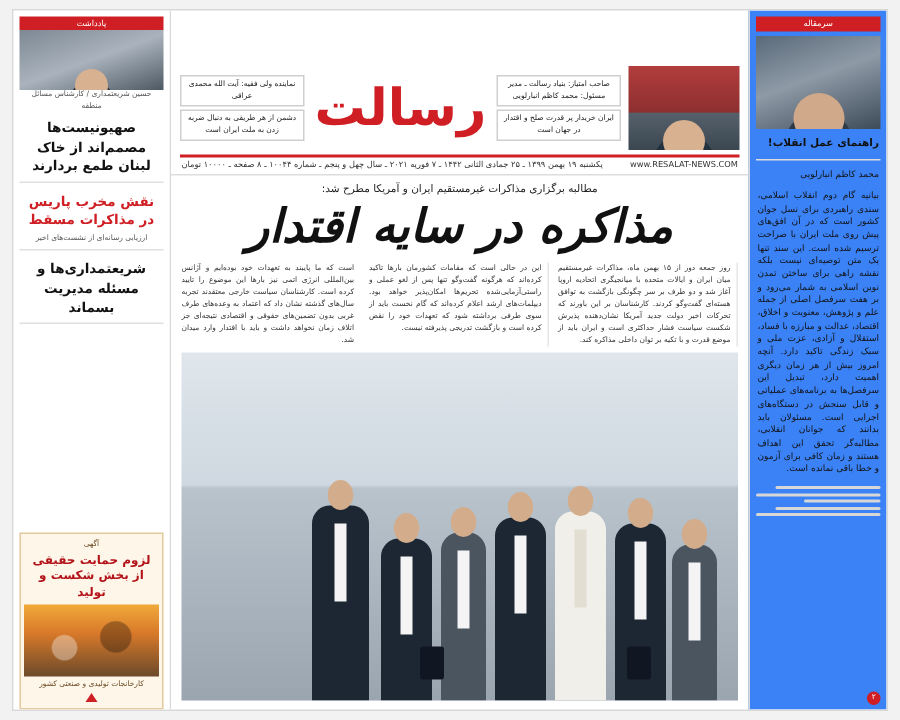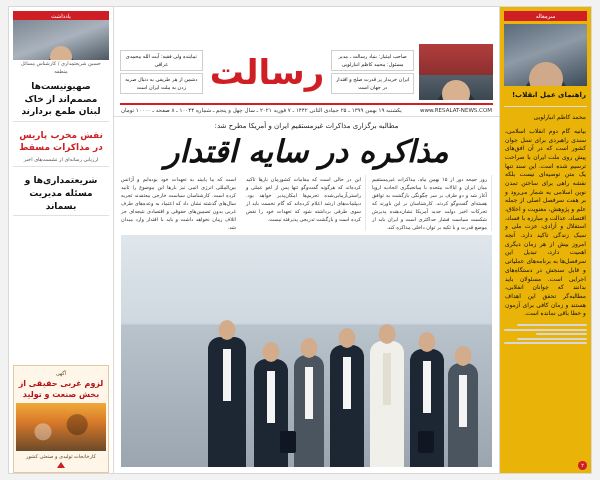--- a/index.html
+++ b/index.html
@@ -35,21 +35,21 @@
   }
   
   .col-right {
     width: 92px;
     border-left: 1px solid #d9d9d9;
     box-sizing: border-box;
     padding: 4px 4px 0 4px;
     display: flex;
     flex-direction: column;
     gap: 3px;
-    background: #eab308;
+    background: #3b82f6;
   }
   .tag-red {
     background: #cf1f24;
     color: #fff;
     font-size: 5.5px;
     text-align: center;
     padding: 2px 0;
     letter-spacing: .2px;
   }
   .portrait {
@@ -396,21 +396,21 @@
         <div class="teaser-sub">ارزیابی رسانه‌ای از نشست‌های اخیر</div>
       </div>
 
 
       <div class="teaser">
         <div class="teaser-title dark">شریعتمداری‌ها و مسئله مدیریت بسماند</div>
       </div>
 
       <div class="ad-box">
         <div class="ad-caption">آگهی</div>
-        <div class="ad-title">لزوم غربی حقیقی از بخش صنعت و تولید</div>
+        <div class="ad-title">لزوم حمایت حقیقی از بخش شکست و تولید</div>
         <div class="ad-photo"></div>
         <div class="ad-caption">کارخانجات تولیدی و صنعتی کشور</div>
         <div class="tri"></div>
       </div>
 
     </div>
 
   </div>
 </div>
 

